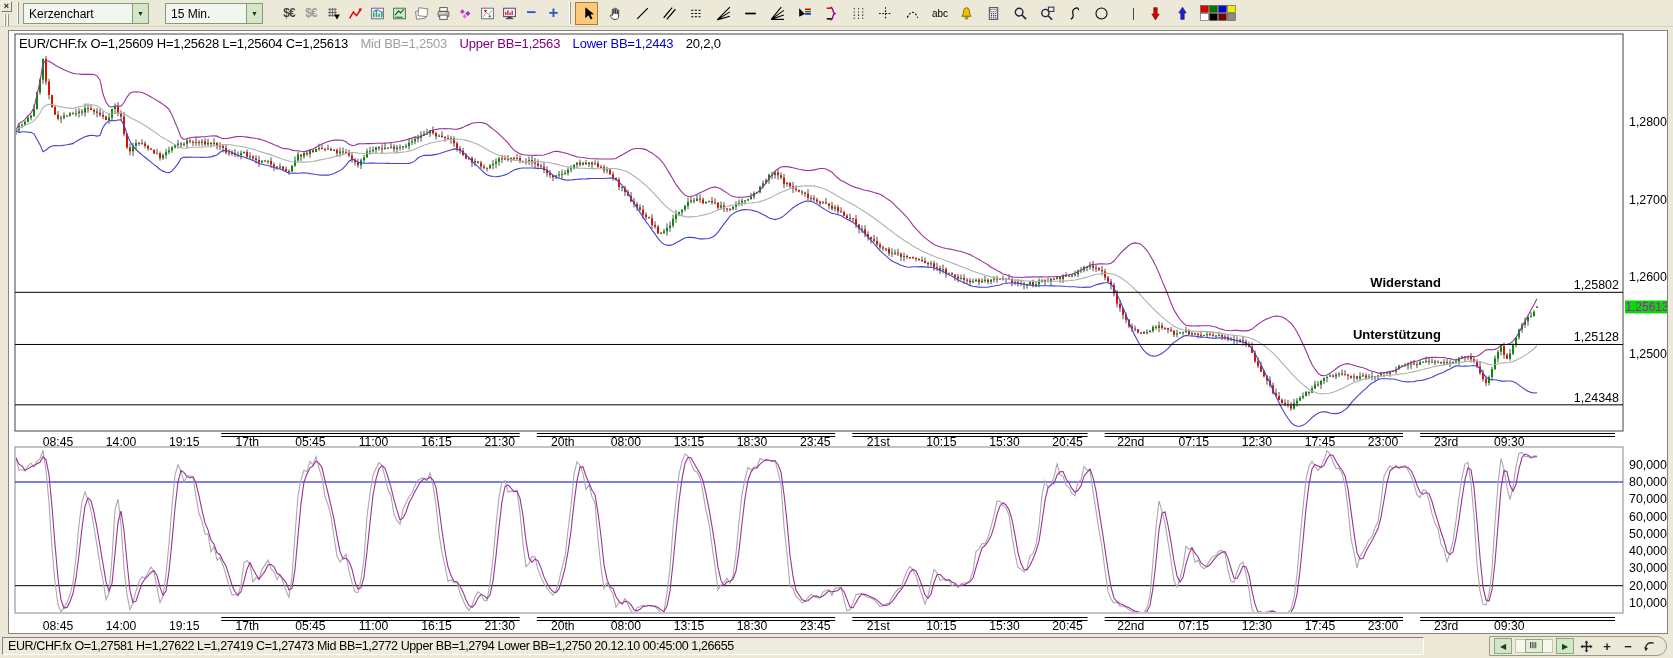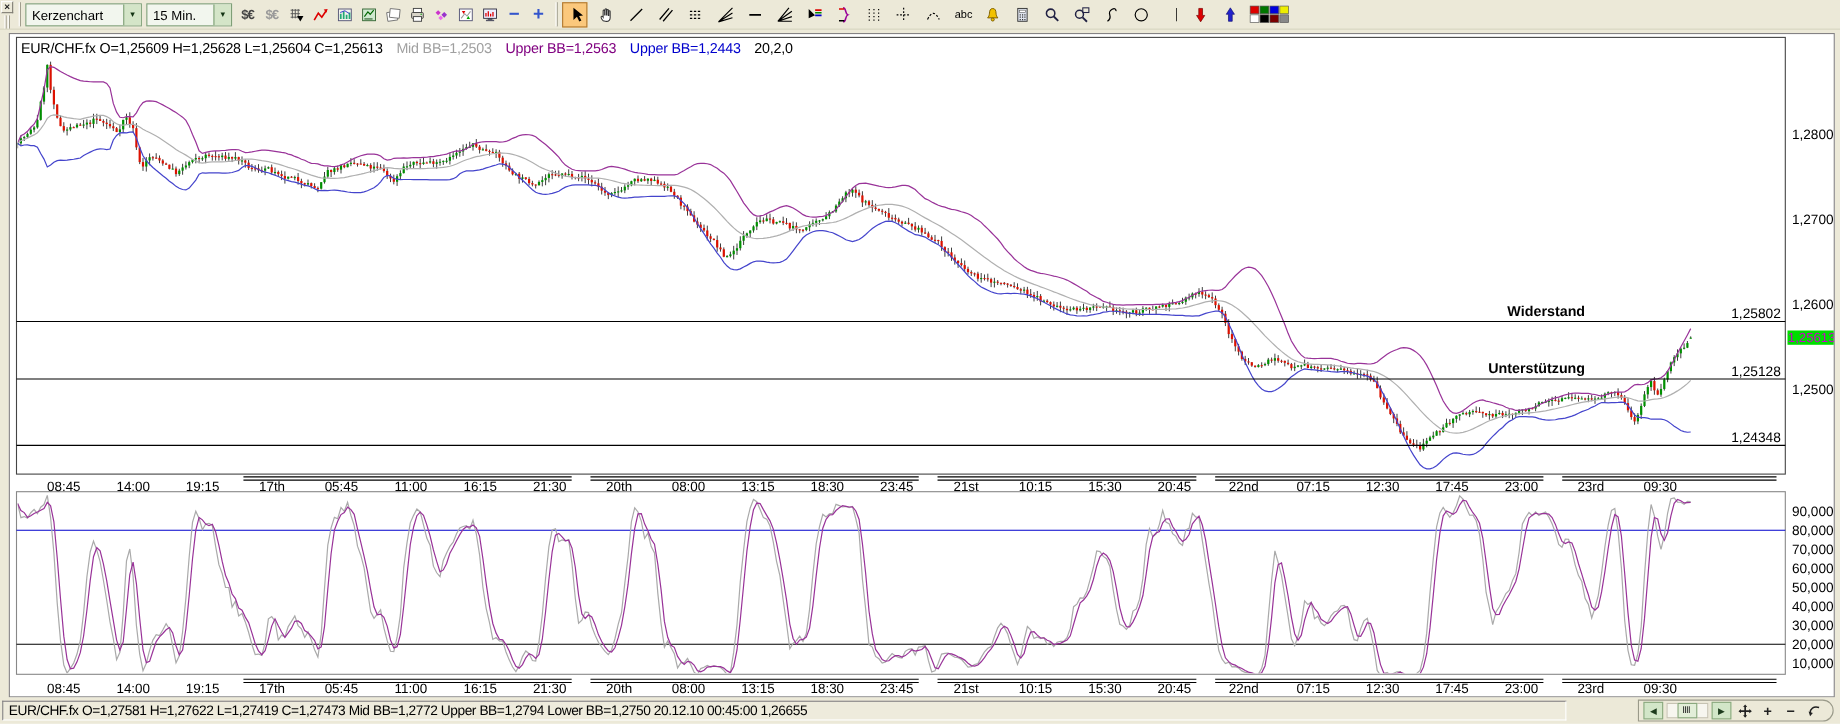--- a/index.html
+++ b/index.html
@@ -19,21 +19,21 @@
   .dock-col { width:13px; height:27px; display:flex; flex-direction:column; align-items:center; }
   .dock-close {
     width:11px; height:11px; margin-top:1px; font-size:9px; line-height:8px; font-weight:bold;
     background:#ece9d8; color:#222;
     border:1px solid; border-color:#fff #7f7c73 #7f7c73 #fff; cursor:default;
   }
   .dock-grip { flex:1; width:9px; margin-top:2px; display:flex; justify-content:center; gap:1px; }
   .dock-grip i { display:block; width:2px; height:12px; border-left:1px solid #fff; border-right:1px solid #989585; }
   .tb-grip { display:flex; height:22px; margin:0 3px; }
   .tb-grip i { display:block; width:2px; height:22px; border-left:1px solid #fff; border-right:1px solid #989585; margin:0 1px; }
-  .combo { display:flex; height:21px; border:1px solid #7f9f77; background:#f2f6ee; margin-right:4px; }
+  .combo { display:flex; height:21px; border:1px solid #7f9f77; background:#f2f6ee; margin-right:16px;gap:20px; }
   .combo-val { font-size:12px; padding:3px 4px 0 5px; color:#000; }
   .combo-btn {
     width:16px; background:#d4e5c8; border-left:1px solid #7f9f77;
     font-size:7px; line-height:19px; text-align:center; color:#133313;
   }
   .combo-ct .combo-val { width:88px; }
   .combo-tf .combo-val { width:60px; }
   .tb-group { display:flex; align-items:center; }
   .tb-group.gA .tb-btn { width:20px; margin-right:2px; }
   .tb-group.gB .tb-btn { width:23px; margin-right:4px;justify-content:flex-end; }
@@ -1444,21 +1444,21 @@
       <text x="1620" y="575.96" font-family="Liberation Sans, sans-serif" font-size="12.4" fill="#000">10,0000</text>
       <g clip-path="url(#sc)" fill="none">
         <polyline points="7,426.7 10,439.6 13,438.6 16,440.0 19,435.1 22,432.2 25,436.0 28,430.1 31,427.7 34,419.3 37,439.5 40,471.7 43,517.1 46,551.2 49,573.6 52,580.9 55,576.6 58,571.8 61,563.6 64,551.5 67,526.4 70,493.4 73,470.8 76,460.9 79,469.1 82,479.5 85,496.5 88,514.7 91,534.4 94,549.5 97,568.7 100,562.0 103,526.9 106,478.8 109,468.1 112,493.1 115,537.4 118,563.6 121,578.7 124,571.9 127,560.2 130,550.9 133,546.0 136,546.8 139,541.8 142,536.0 145,540.8 148,556.3 151,571.6 154,565.2 157,543.3 160,512.7 163,475.2 166,443.9 169,433.8 172,440.4 175,450.6 178,445.3 181,444.8 184,446.7 187,465.5 190,482.3 193,490.4 196,503.0 199,503.1 202,520.9 205,515.5 208,529.0 211,526.7 214,534.4 217,543.8 220,554.9 223,564.0 226,563.6 229,564.8 232,553.5 235,531.6 238,529.5 241,533.6 244,550.8 247,546.4 250,548.0 253,538.6 256,533.9 259,529.0 262,537.7 265,540.7 268,548.5 271,543.5 274,550.7 277,559.6 280,566.3 283,545.5 286,504.0 289,464.5 292,448.9 295,439.3 298,440.6 301,430.4 304,433.9 307,425.6 310,437.4 313,446.9 316,465.5 319,473.7 322,485.3 325,505.5 328,525.2 331,531.1 334,527.4 337,523.4 340,539.9 343,551.4 346,561.1 349,561.4 352,548.3 355,527.8 358,485.2 361,462.5 364,444.3 367,437.5 370,431.7 373,434.4 376,446.1 379,458.2 382,464.7 385,483.7 388,489.7 391,493.2 394,478.5 397,471.8 400,465.7 403,461.8 406,454.3 409,448.9 412,447.6 415,446.9 418,450.1 421,441.9 424,454.4 427,473.5 430,502.9 433,522.2 436,535.0 439,550.3 442,548.6 445,551.6 448,551.8 451,561.7 454,569.1 457,575.4 460,579.5 463,574.2 466,565.9 469,560.8 472,563.3 475,569.5 478,569.9 481,552.4 484,527.9 487,494.4 490,465.9 493,450.8 496,449.7 499,461.3 502,459.9 505,460.6 508,459.6 511,481.6 514,512.9 517,535.6 520,532.8 523,525.4 526,525.9 529,538.5 532,546.4 535,552.9 538,557.2 541,561.2 544,564.1 547,559.7 550,549.9 553,536.6 556,526.0 559,499.3 562,474.9 565,443.3 568,430.7 571,434.4 574,442.7 577,458.5 580,453.6 583,465.9 586,471.6 589,508.2 592,536.1 595,557.4 598,551.7 601,557.6 604,563.2 607,576.2 610,571.4 613,571.7 616,567.5 619,573.4 622,580.0 625,582.5 628,576.8 631,575.6 634,574.0 637,575.4 640,574.3 643,575.0 646,575.8 649,578.4 652,582.3 655,580.7 658,561.9 661,537.0 664,497.7 667,469.2 670,443.2 673,430.8 676,423.1 679,425.1 682,432.1 685,439.6 688,440.9 691,447.2 694,461.9 697,479.5 700,492.3 703,514.5 706,535.6 709,558.8 712,553.8 715,551.4 718,547.3 721,552.2 724,545.0 727,522.7 730,490.9 733,463.3 736,447.7 739,436.5 742,439.0 745,436.1 748,435.7 751,427.5 754,428.7 757,429.9 760,429.3 763,430.4 766,429.4 769,440.7 772,453.5 775,495.4 778,523.0 781,555.1 784,557.3 787,565.8 790,567.9 793,571.8 796,570.7 799,566.7 802,563.2 805,565.4 808,566.6 811,567.2 814,561.1 817,559.3 820,558.8 823,564.5 826,557.3 829,556.9 832,555.9 835,569.4 838,579.8 841,578.8 844,572.0 847,563.6 850,562.9 853,562.7 856,564.6 859,566.5 862,566.9 865,568.4 868,571.9 871,575.4 874,575.0 877,573.1 880,572.3 883,566.6 886,561.7 889,558.3 892,556.8 895,547.9 898,539.8 901,535.5 904,539.4 907,545.0 910,555.3 913,563.8 916,573.0 919,565.2 922,550.9 925,538.6 928,541.6 931,549.5 934,548.1 937,549.6 940,548.7 943,554.7 946,553.2 949,556.8 952,552.8 955,552.0 958,552.0 961,548.8 964,540.3 967,520.5 970,518.2 973,512.6 976,512.7 979,506.8 982,495.9 985,484.7 988,469.9 991,470.5 994,474.8 997,476.9 1000,484.0 1003,505.2 1006,523.0 1009,536.5 1012,538.1 1015,541.2 1018,537.3 1021,524.5 1024,522.6 1027,513.7 1030,494.8 1033,463.8 1036,449.6 1039,457.0 1042,454.3 1045,445.7 1048,433.0 1051,443.6 1054,445.3 1057,454.1 1060,456.6 1063,462.4 1066,464.8 1069,450.7 1072,449.2 1075,435.7 1078,438.9 1081,439.7 1084,460.2 1087,479.6 1090,499.1 1093,516.5 1096,539.2 1099,560.4 1102,568.2 1105,572.2 1108,571.0 1111,575.2 1114,575.0 1117,576.3 1120,578.9 1123,580.2 1126,580.9 1129,581.1 1132,583.6 1135,581.7 1138,576.6 1141,564.9 1144,530.0 1147,496.5 1150,469.8 1153,480.5 1156,492.1 1159,510.9 1162,529.5 1165,549.7 1168,556.0 1171,547.7 1174,535.4 1177,515.3 1180,518.6 1183,516.6 1186,531.4 1189,529.2 1192,535.4 1195,537.8 1198,534.6 1201,528.9 1204,525.4 1207,524.3 1210,519.9 1213,519.4 1216,522.5 1219,539.5 1222,550.5 1225,551.4 1228,540.7 1231,533.4 1234,531.1 1237,543.1 1240,558.3 1243,578.5 1246,582.9 1249,581.5 1252,580.4 1255,582.6 1258,581.1 1261,579.7 1264,579.5 1267,584.3 1270,586.4 1273,587.1 1276,584.7 1279,581.2 1282,578.5 1285,566.6 1288,544.6 1291,508.0 1294,476.8 1297,448.0 1300,435.3 1303,430.3 1306,435.0 1309,439.3 1312,435.2 1315,428.8 1318,419.8 1321,422.8 1324,430.7 1327,437.4 1330,437.2 1333,442.4 1336,454.6 1339,477.4 1342,507.6 1345,521.3 1348,536.8 1351,525.3 1354,520.6 1357,514.9 1360,508.6 1363,505.7 1366,496.7 1369,490.5 1372,471.3 1375,445.3 1378,439.4 1381,434.9 1384,437.7 1387,434.3 1390,437.6 1393,435.9 1396,434.4 1399,438.9 1402,445.1 1405,453.1 1408,464.0 1411,466.5 1414,459.1 1417,459.2 1420,469.6 1423,482.7 1426,492.3 1429,497.7 1432,512.9 1435,518.4 1438,530.8 1441,521.5 1444,510.2 1447,489.7 1450,466.1 1453,446.3 1456,433.0 1459,431.3 1462,452.4 1465,485.2 1468,533.1 1471,560.2 1474,573.3 1477,573.8 1480,563.3 1483,538.5 1486,491.8 1489,452.9 1492,427.6 1495,438.1 1498,456.4 1501,468.5 1504,455.9 1507,435.6 1510,422.3 1513,421.6 1516,425.5 1519,425.6 1522,427.4 1525,424.9 1528,425.1 " stroke="#aaaaaa" stroke-width="1.1" fill="none"></polyline>
         <polyline points="7,426.7 10,433.2 13,435.0 16,439.4 19,437.9 22,435.8 25,434.5 28,432.8 31,431.3 34,425.7 37,428.8 40,443.5 43,476.1 46,513.3 49,547.3 52,568.6 55,577.0 58,576.4 61,570.7 64,562.3 67,547.2 70,523.8 73,496.9 76,475.1 79,466.9 82,469.8 85,481.7 88,496.9 91,515.2 94,532.9 97,550.9 100,560.1 103,552.6 106,522.6 109,491.3 112,480.0 115,499.5 118,531.3 121,559.9 124,571.4 127,570.2 130,561.0 133,552.3 136,547.9 139,544.9 142,541.5 145,539.5 148,544.4 151,556.2 154,564.4 157,560.0 160,540.4 163,510.4 166,477.2 169,451.0 172,439.4 175,441.6 178,445.4 181,446.9 184,445.6 187,452.3 190,464.8 193,479.4 196,491.9 199,498.9 202,509.0 205,513.2 208,521.8 211,523.7 214,530.0 217,535.0 220,544.4 223,554.2 226,560.8 229,564.2 232,560.6 235,550.0 238,538.2 241,531.6 244,537.9 247,543.6 250,548.4 253,544.3 256,540.1 259,533.8 262,533.5 265,535.8 268,542.3 271,544.2 274,547.6 277,551.3 280,558.9 283,557.1 286,538.6 289,504.7 292,472.4 295,450.9 298,442.9 301,436.8 304,435.0 307,430.0 310,432.3 313,436.6 316,449.9 319,462.0 322,474.8 325,488.2 328,505.3 331,520.6 334,527.9 337,527.3 340,530.2 343,538.2 346,550.8 349,558.0 352,556.9 355,545.8 358,520.4 361,491.8 364,464.0 367,448.1 370,437.8 373,434.5 376,437.4 379,446.2 382,456.3 385,468.9 388,479.4 391,488.9 394,487.1 397,481.2 400,472.0 403,466.5 406,460.6 409,455.0 412,450.3 415,447.8 418,448.2 421,446.3 424,448.8 427,456.6 430,476.9 433,499.5 436,520.0 439,535.8 442,544.6 445,550.2 448,550.7 451,555.0 454,560.9 457,568.8 460,574.7 463,576.4 466,573.2 469,567.0 472,563.3 475,564.6 478,567.6 481,564.0 484,550.1 487,524.9 490,496.1 493,470.4 496,455.5 499,453.9 502,457.0 505,460.6 508,460.1 511,467.3 514,484.7 517,510.0 520,527.1 523,531.3 526,528.0 529,529.9 532,536.9 535,545.9 538,552.2 541,557.1 544,560.8 547,561.7 550,557.9 553,548.7 556,537.5 559,520.7 562,500.1 565,472.5 568,449.6 571,436.1 574,435.9 577,445.2 580,451.6 583,459.3 586,463.7 589,481.9 592,505.3 595,533.9 598,548.4 601,555.6 604,557.5 607,565.7 610,570.3 613,573.1 616,570.2 619,570.9 622,573.6 625,578.7 628,579.8 631,578.3 634,575.5 637,575.0 640,574.5 643,574.9 646,575.1 649,576.4 652,578.9 655,580.5 658,575.0 661,559.9 664,532.2 667,501.3 670,470.0 673,447.7 676,432.4 679,426.3 682,426.8 685,432.3 688,437.5 691,442.5 694,450.0 697,462.8 700,477.9 703,495.4 706,514.1 709,536.3 712,549.4 715,554.7 718,550.8 721,550.3 724,548.2 727,540.0 730,519.5 733,492.3 736,467.3 739,449.2 742,441.1 745,437.2 748,436.9 751,433.1 754,430.6 757,428.7 760,429.3 763,429.9 766,429.7 769,433.5 772,441.2 775,463.2 778,490.6 781,524.5 784,545.1 787,559.4 790,563.7 793,568.5 796,570.1 799,569.7 802,566.9 805,565.1 808,565.1 811,566.4 814,565.0 817,562.5 820,559.7 823,560.9 826,560.2 829,559.5 832,556.7 835,560.7 838,568.4 841,576.0 844,576.9 847,571.5 850,566.2 853,563.1 856,563.4 859,564.6 862,566.0 865,567.3 868,569.1 871,571.9 874,574.1 877,574.5 880,573.5 883,570.6 886,566.9 889,562.2 892,558.9 895,554.3 898,548.2 901,541.1 904,538.3 907,540.0 910,546.6 913,554.7 916,564.0 919,567.3 922,563.0 925,551.5 928,543.7 931,543.3 934,546.4 937,549.0 940,548.8 943,551.0 946,552.2 949,554.9 952,554.3 955,553.9 958,552.3 961,550.9 964,547.0 967,536.5 970,526.3 973,517.1 976,514.5 979,510.7 982,505.1 985,495.8 988,483.5 991,475.0 994,471.7 997,474.0 1000,478.6 1003,488.7 1006,504.1 1009,521.6 1012,532.6 1015,538.6 1018,538.9 1021,534.3 1024,528.1 1027,520.3 1030,510.4 1033,490.7 1036,469.4 1039,456.8 1042,453.6 1045,452.3 1048,444.3 1051,440.8 1054,440.6 1057,447.7 1060,452.0 1063,457.7 1066,461.2 1069,459.3 1072,454.9 1075,445.2 1078,441.3 1081,438.1 1084,446.3 1087,459.8 1090,479.6 1093,498.4 1096,518.3 1099,538.7 1102,556.0 1105,567.0 1108,570.5 1111,572.8 1114,573.7 1117,575.5 1120,576.7 1123,578.5 1126,580.0 1129,580.7 1132,581.8 1135,582.1 1138,580.6 1141,574.4 1144,557.2 1147,530.5 1150,498.8 1153,482.3 1156,480.8 1159,494.5 1162,510.8 1165,530.0 1168,545.1 1171,551.1 1174,546.4 1177,532.8 1180,523.1 1183,516.8 1186,522.2 1189,525.7 1192,532.0 1195,534.1 1198,535.9 1201,533.8 1204,529.6 1207,526.2 1210,523.2 1213,521.2 1216,520.6 1219,527.1 1222,537.5 1225,547.1 1228,547.5 1231,541.9 1234,535.1 1237,535.9 1240,544.2 1243,560.0 1246,573.2 1249,580.9 1252,581.6 1255,581.5 1258,581.3 1261,581.1 1264,580.1 1267,581.2 1270,583.4 1273,585.9 1276,586.1 1279,584.4 1282,581.5 1285,575.5 1288,563.3 1291,539.8 1294,509.8 1297,477.6 1300,453.4 1303,437.9 1306,433.5 1309,434.9 1312,436.5 1315,434.4 1318,427.9 1321,423.8 1324,424.4 1327,430.3 1330,435.1 1333,439.0 1336,444.7 1339,458.1 1342,479.8 1345,502.1 1348,521.9 1351,527.8 1354,527.5 1357,520.2 1360,514.7 1363,509.7 1366,503.7 1369,497.6 1372,486.1 1375,469.0 1378,452.0 1381,439.9 1384,437.3 1387,435.6 1390,436.5 1393,435.9 1396,436.0 1399,436.4 1402,439.5 1405,445.7 1408,454.1 1411,461.2 1414,463.2 1417,461.6 1420,462.6 1423,470.5 1426,481.5 1429,490.9 1432,501.0 1435,509.7 1438,520.7 1441,523.6 1444,520.8 1447,507.1 1450,488.6 1453,467.4 1456,448.5 1459,436.8 1462,438.9 1465,456.3 1468,490.3 1471,526.2 1474,555.6 1477,569.1 1480,570.1 1483,558.5 1486,531.2 1489,494.4 1492,457.5 1495,439.5 1498,440.7 1501,454.3 1504,460.3 1507,453.3 1510,437.9 1513,426.5 1516,423.1 1519,424.2 1522,426.2 1525,426.0 1528,425.8 " stroke="#993399" stroke-width="1.1" fill="none"></polyline>
       </g>
     </svg>
   <div class="hdr" id="main-hdr" style="left:10px;top:5px">
     <span style="color:#000">EUR/CHF.fx O=1,25609 H=1,25628 L=1,25604 C=1,25613</span>
     <span style="color:#a0a0a0">Mid BB=1,2503</span>
     <span style="color:#800080">Upper BB=1,2563</span>
-    <span style="color:#0000cc">Upper BB=1,2443</span>
+    <span style="color:#0000cc">Lower BB=1,2443</span>
     <span style="color:#000000">20,2,0</span>
   </div>
 </div>
 
 <div class="status-bar">
   <div class="status-field">
     <span>EUR/CHF.fx O=1,27581 H=1,27622 L=1,27419 C=1,27473  Mid BB=1,2772 Upper BB=1,2794 Lower BB=1,2750  20.12.10 00:45:00 1,26655</span>
   </div>
   <div class="nav-wrap" id="nav-controls">
       <button class="nav-btn">◀</button>

